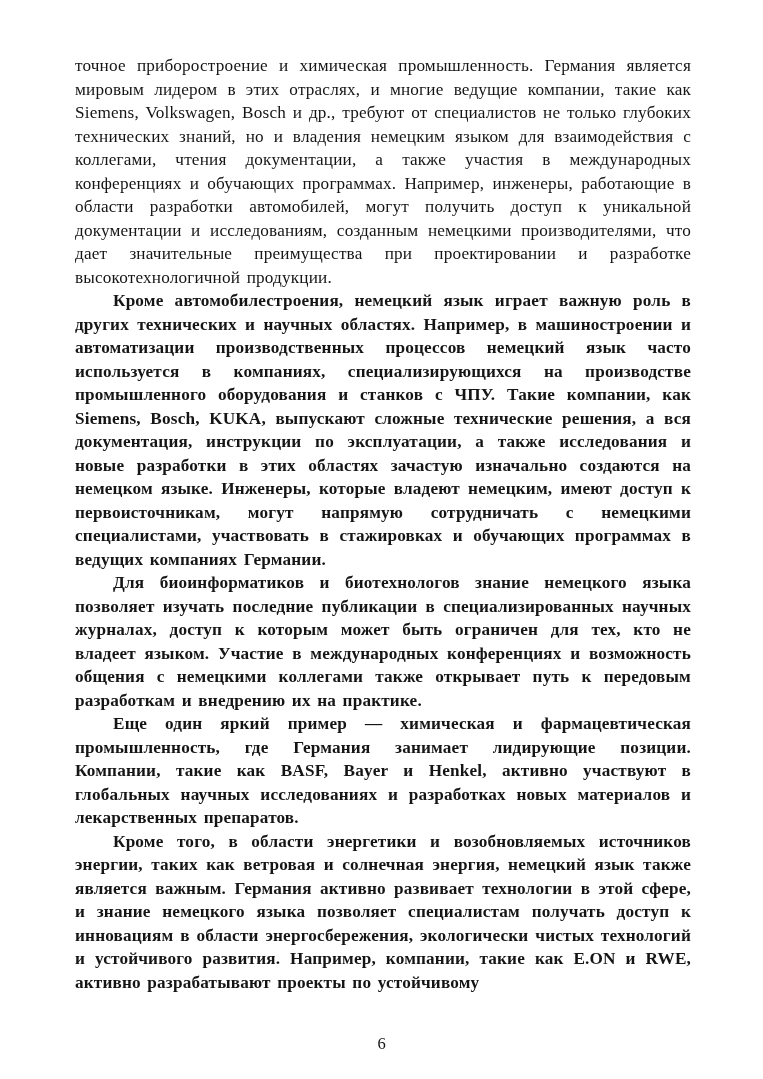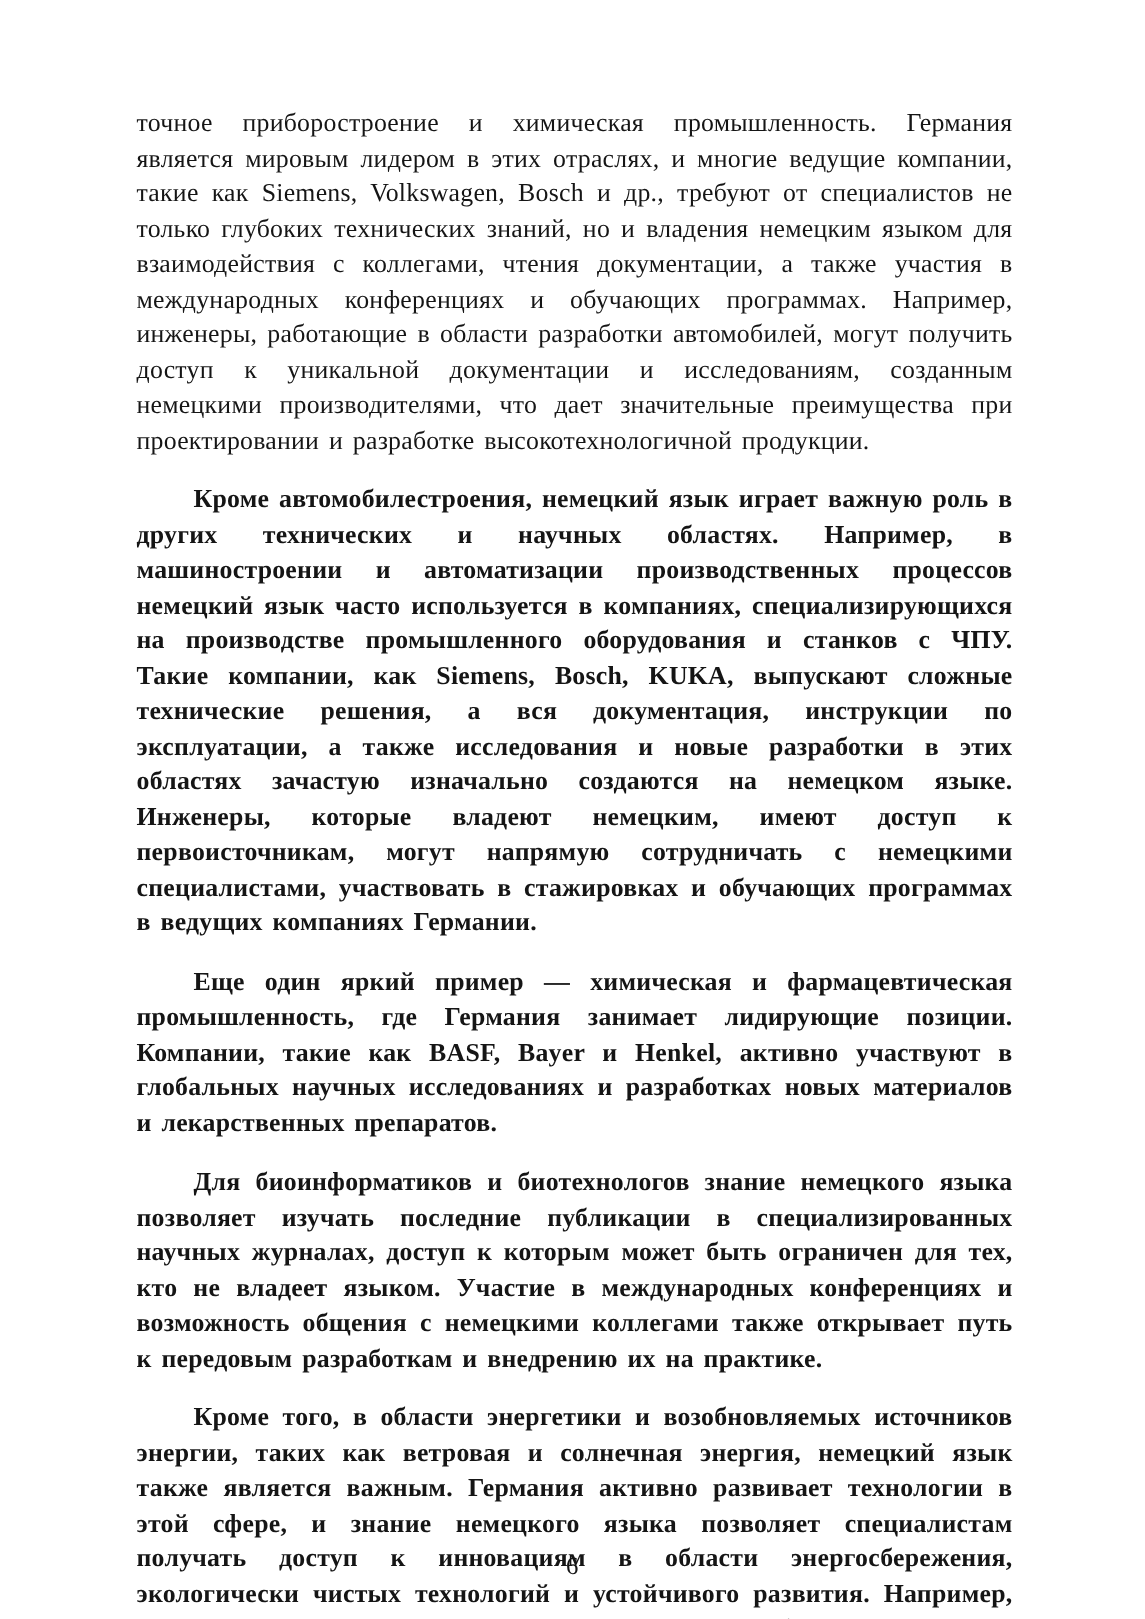--- a/index.html
+++ b/index.html
@@ -23,21 +23,21 @@
       height: 1079px;
       background: #ffffff;
     }
     .text-block {
       position: absolute;
       top: 54px;
       left: 75px;
       width: 616px;
     }
     .text-block p {
-      margin: 16px;
+      margin: 0;
       padding: 0;
       font-size: 17.2px;
       line-height: 23.5px;
       text-align: justify;
       text-justify: inter-word;
       word-spacing: 0.12em;
       letter-spacing: 0.01em;
     }
     .text-block p.indent {
       text-indent: 38px;
@@ -54,18 +54,18 @@
       color: #151515;
     }
   </style>
 </head>
 <body>
 
 <div class="page">
   <div class="text-block">
     <p>точное приборостроение и химическая промышленность. Германия является мировым лидером в этих отраслях, и многие ведущие компании, такие как Siemens, Volkswagen, Bosch и др., требуют от специалистов не только глубоких технических знаний, но и владения немецким языком для взаимодействия с коллегами, чтения документации, а также участия в международных конференциях и обучающих программах. Например, инженеры, работающие в области разработки автомобилей, могут получить доступ к уникальной документации и исследованиям, созданным немецкими производителями, что дает значительные преимущества при проектировании и разработке высокотехнологичной продукции.</p>
     <p class="indent">Кроме автомобилестроения, немецкий язык играет важную роль в других технических и научных областях. Например, в машиностроении и автоматизации производственных процессов немецкий язык часто используется в компаниях, специализирующихся на производстве промышленного оборудования и станков с ЧПУ. Такие компании, как Siemens, Bosch, KUKA, выпускают сложные технические решения, а вся документация, инструкции по эксплуатации, а также исследования и новые разработки в этих областях зачастую изначально создаются на немецком языке. Инженеры, которые владеют немецким, имеют доступ к первоисточникам, могут напрямую сотрудничать с немецкими специалистами, участвовать в стажировках и обучающих программах в ведущих компаниях Германии.</p>
+    <p class="indent">Для биоинформатиков и биотехнологов знание немецкого языка позволяет изучать последние публикации в специализированных научных журналах, доступ к которым может быть ограничен для тех, кто не владеет языком. Участие в международных конференциях и возможность общения с немецкими коллегами также открывает путь к передовым разработкам и внедрению их на практике.</p>
     <p class="indent">Еще один яркий пример — химическая и фармацевтическая промышленность, где Германия занимает лидирующие позиции. Компании, такие как BASF, Bayer и Henkel, активно участвуют в глобальных научных исследованиях и разработках новых материалов и лекарственных препаратов.</p>
-    <p class="indent">Для биоинформатиков и биотехнологов знание немецкого языка позволяет изучать последние публикации в специализированных научных журналах, доступ к которым может быть ограничен для тех, кто не владеет языком. Участие в международных конференциях и возможность общения с немецкими коллегами также открывает путь к передовым разработкам и внедрению их на практике.</p>
     <p class="indent">Кроме того, в области энергетики и возобновляемых источников энергии, таких как ветровая и солнечная энергия, немецкий язык также является важным. Германия активно развивает технологии в этой сфере, и знание немецкого языка позволяет специалистам получать доступ к инновациям в области энергосбережения, экологически чистых технологий и устойчивого развития. Например, компании, такие как E.ON и RWE, активно разрабатывают проекты по устойчивому</p>
   </div>
   <div class="page-number">6</div>
 </div>
 
 </body></html>

